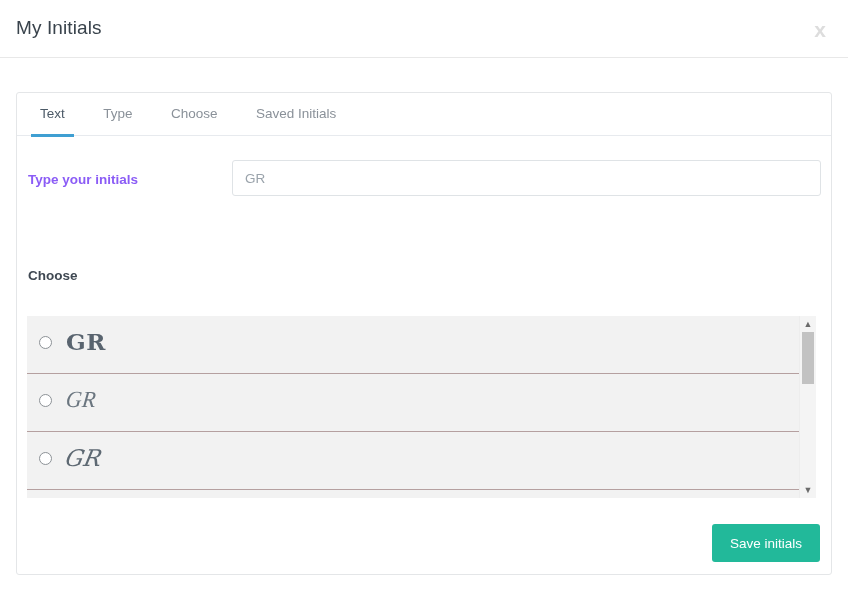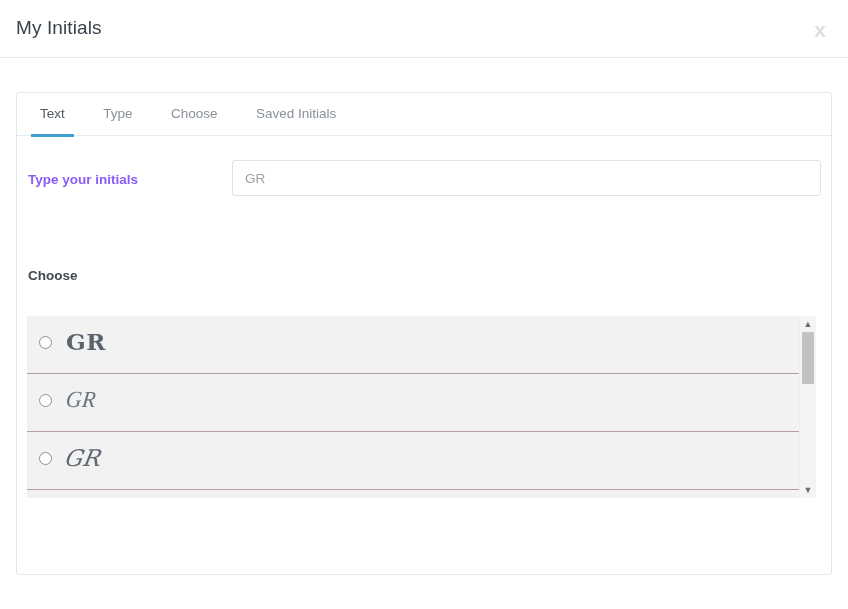--- a/index.html
+++ b/index.html
@@ -321,15 +321,16 @@
 
       </div>
 
       <div class="scrollbar">
         <div class="sb-arrow up">▲</div>
         <div class="sb-thumb"></div>
         <div class="sb-arrow down">▼</div>
       </div>
     </div>
 
+    <button class="save-btn">Save initials</button>
 
   </div>
 </div>
 
 </body></html>

